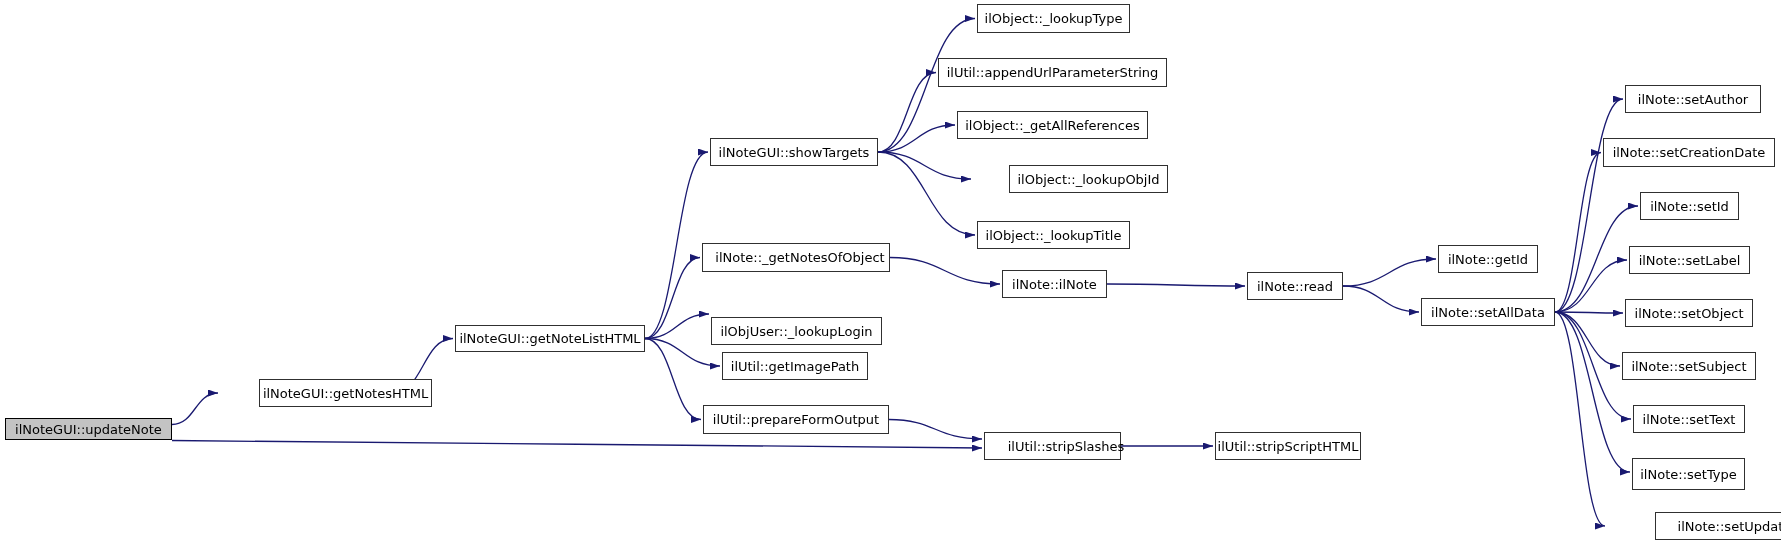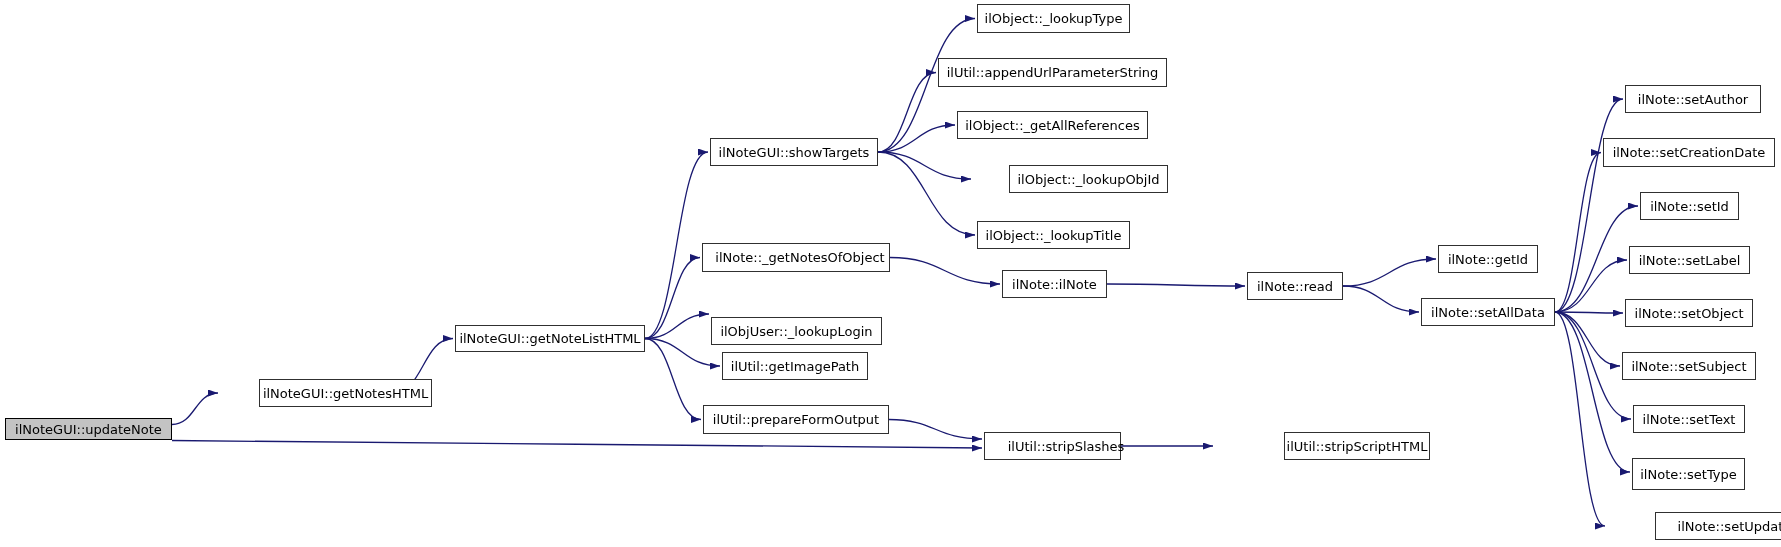--- a/index.html
+++ b/index.html
@@ -99,15 +99,15 @@
       <div class="node" style="left: 1625px; top: 85px; width: 136px; height: 28px;">ilNote::setAuthor</div>
       <div class="node" style="left: 1603px; top: 138px; width: 172px; height: 29px;">ilNote::setCreationDate</div>
       <div class="node" style="left: 1640px; top: 192px; width: 99px; height: 28px;">ilNote::setId</div>
       <div class="node" style="left: 1629px; top: 246px; width: 121px; height: 28px;">ilNote::setLabel</div>
       <div class="node" style="left: 1625px; top: 299px; width: 128px; height: 28px;">ilNote::setObject</div>
       <div class="node" style="left: 1622px; top: 352px; width: 134px; height: 28px;">ilNote::setSubject</div>
       <div class="node" style="left: 1633px; top: 405px; width: 112px; height: 28px;">ilNote::setText</div>
       <div class="node" style="left: 1632px; top: 458px; width: 113px; height: 32px;">ilNote::setType</div>
       <div class="node" style="left: 1607px; top: 512px; width: 190px; height: 28px; margin-left: 48px;">ilNote::setUpdateDate</div>
       <div class="node" style="left: 984px; top: 432px; width: 137px; height: 28px; padding-left: 27px;">ilUtil::stripSlashes</div>
-      <div class="node" style="left: 1284px; top: 432px; width: 146px; height: 28px;">ilUtil::stripScriptHTML</div>
+      <div class="node" style="left: 1215px; top: 432px; width: 146px; height: 28px;">ilUtil::stripScriptHTML</div>
     </div>
 </div>
 
 </body></html>

